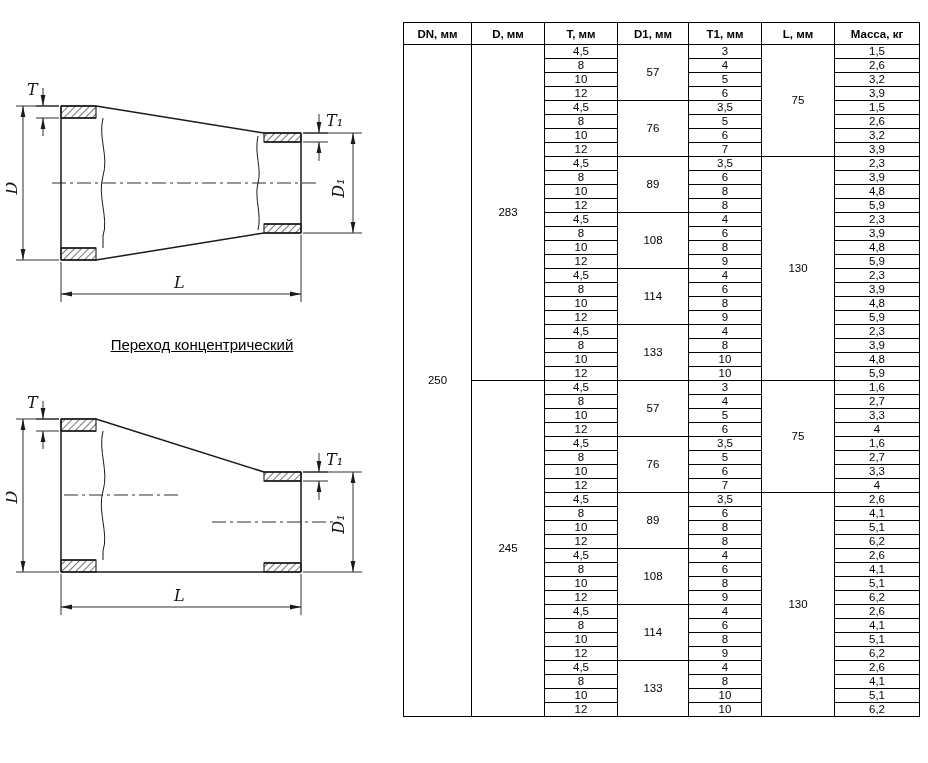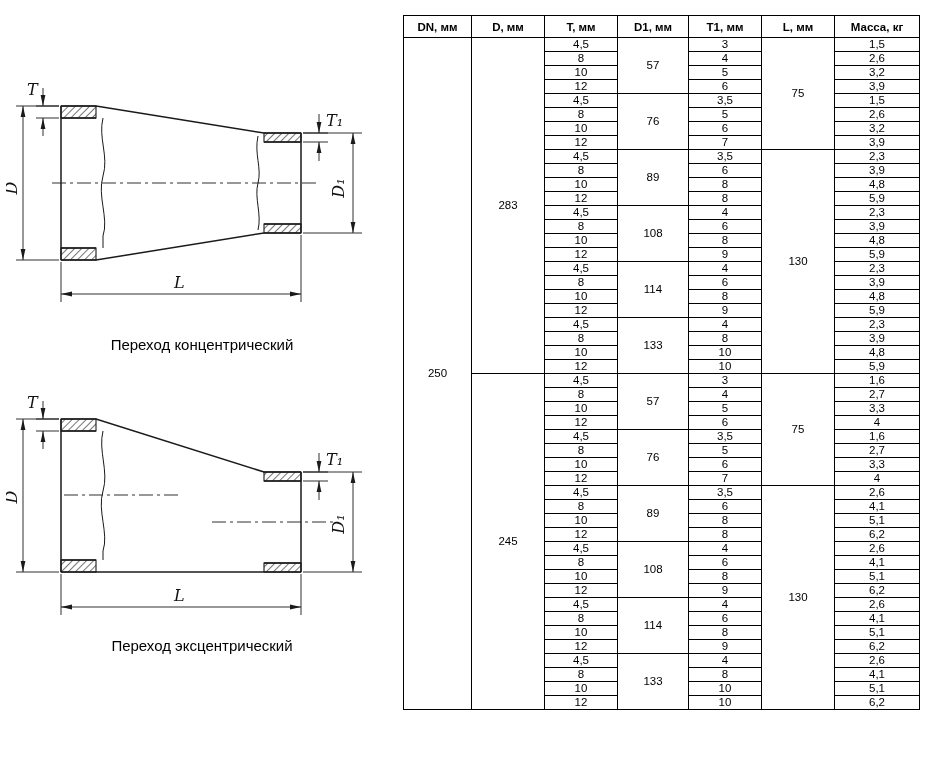--- a/index.html
+++ b/index.html
@@ -12,23 +12,24 @@
     overflow: hidden;
   }
   .left-panel { position: absolute; left: 6px; top: 0; width: 396px; height: 763px; }
   .fig { position: absolute; left: 0; width: 392px; margin: 0; }
   .fig-concentric { top: 76px; }
   .fig-eccentric { top: 393px; }
   figcaption {
     width: 392px; text-align: center;
     font-size: 15px; color: #000;
     margin: 6px 0 0 0;
+    text-decoration: underline;
   }
   .dims-table {
-    position: absolute; left: 403px; top: 15px;
+    position: absolute; left: 403px; top: 22px;
     border-collapse: collapse; table-layout: fixed; border-radius: 25px;
   }
   .dims-table th, .dims-table td {
     border: 1px solid #000; text-align: center; vertical-align: middle;
     padding: 0 2px; color: #000; overflow: hidden; white-space: nowrap;
   }
   .dims-table th { font-size: 11.5px; font-weight: bold; height: 22px; }
   .dims-table td { font-size: 11.5px; height: 14px; line-height: 13px; }
   .dimtxt { font-family: "DejaVu Serif", serif; font-style: italic; font-size: 16px; }
   svg text { fill: #111; stroke: none; }
@@ -184,21 +185,20 @@
       </g>
 
       <g class="dimtxt">
         <text x="21" y="15">T</text>
         <text x="320" y="72">T₁</text>
         <text x="11" y="104" transform="rotate(-90 11 104)" text-anchor="middle">D</text>
         <text x="338" y="131" transform="rotate(-90 338 131)" text-anchor="middle">D₁</text>
         <text x="168" y="208">L</text>
       </g>
     </svg>
-    <figcaption>Переход эксцентрический</figcaption>
   </figure>
 </div>
 
 <table class="dims-table">
   <colgroup>
     <col style="width:68px">
       <col style="width:73px">
       <col style="width:73px">
     <col style="width:71px">
       <col style="width:73px">

